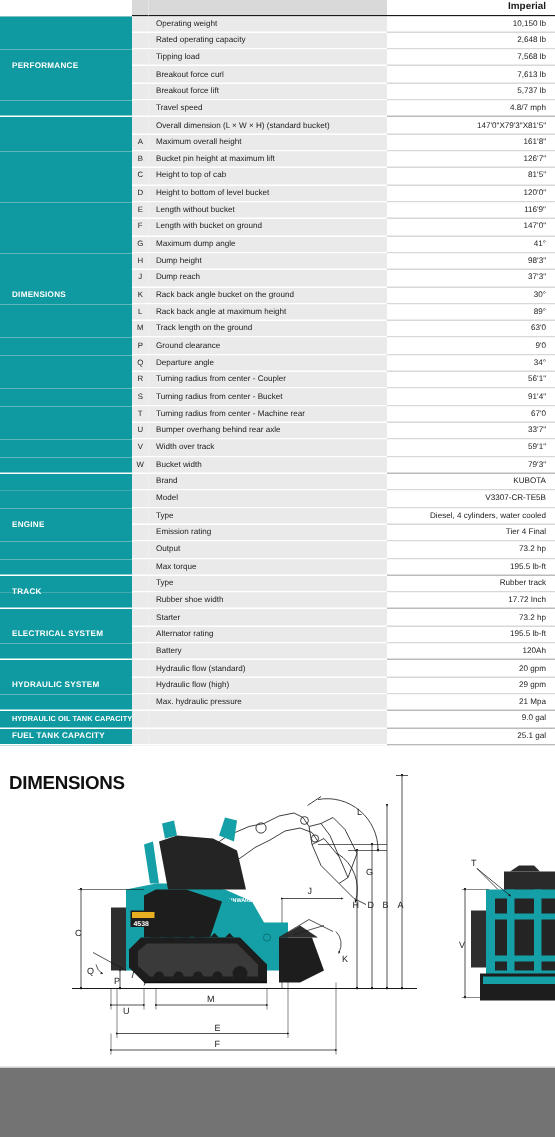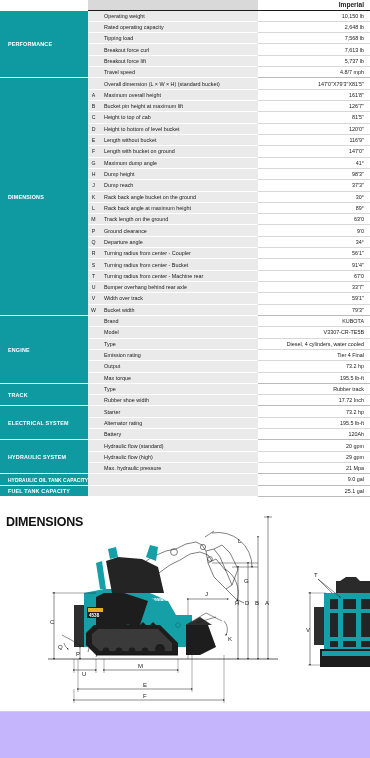--- a/index.html
+++ b/index.html
@@ -2,21 +2,21 @@
 <html><head>
 <meta charset="utf-8">
 <style>
   * { box-sizing: border-box; margin: 0; padding: 0; }
   html, body {
     width: 370px; height: 758px;
     background: #ffffff;
     font-family: "Liberation Sans", sans-serif;
     overflow: hidden;
   }
-  #page { position: relative; width: 370px; height: 758px; background: #c4b5fd; }
+  #page { position: relative; width: 370px; height: 758px; background: #737373; }
 
   
   #spec-table { position: relative; width: 370px; }
 
   .spec-row {
     position: relative;
     display: flex;
     align-items: stretch;
     height: 11.32px;
     background: #ffffff;

